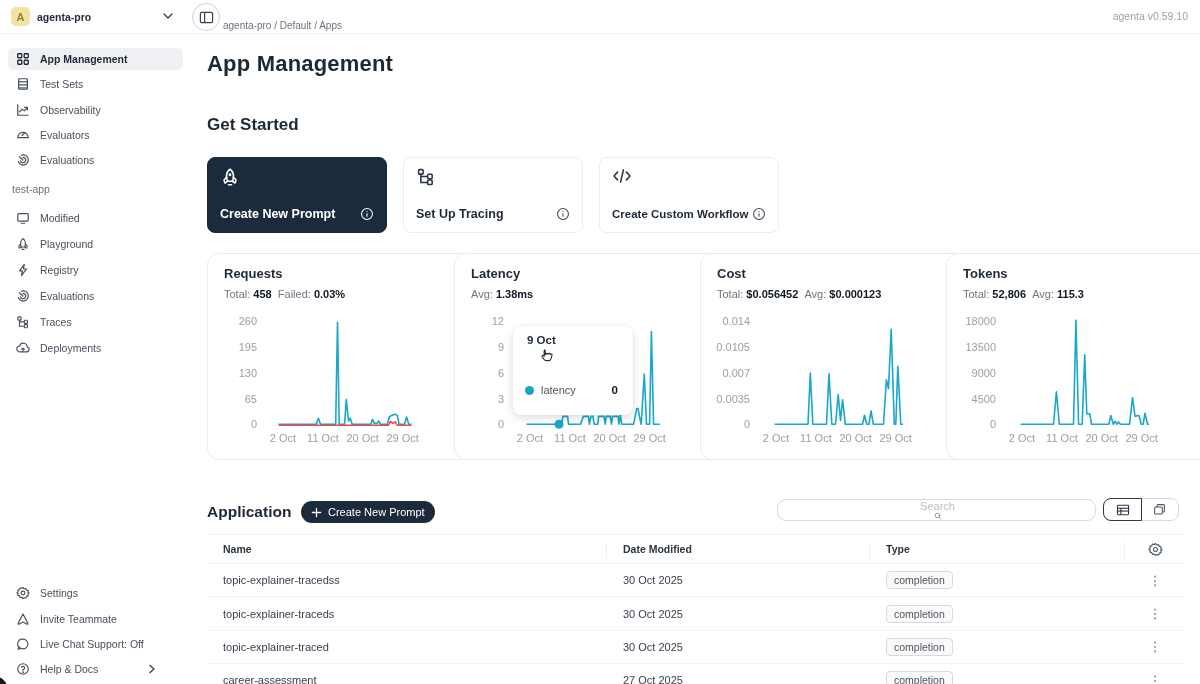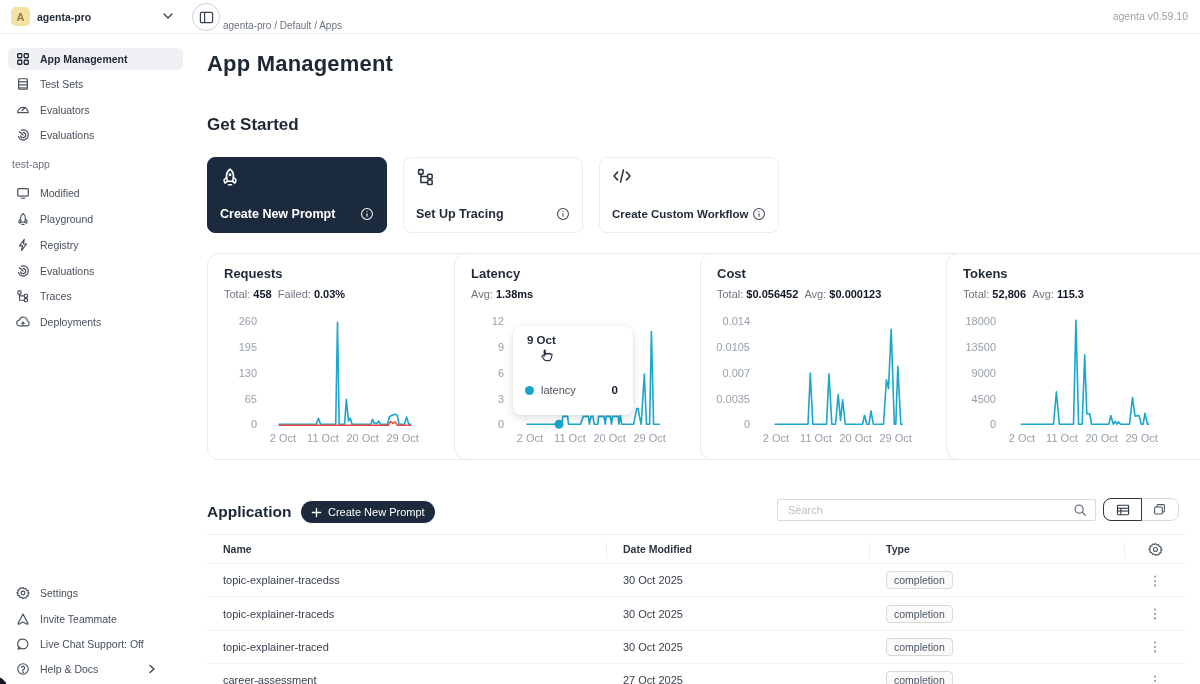--- a/index.html
+++ b/index.html
@@ -41,21 +41,21 @@
 .statcard { position:absolute; top:219px; width:279px; height:207px; border-radius:12px;
   border:1px solid #e9ebee; background:#fff; }
 .statcard .tt { position:absolute; left:16px; top:12px; font-size:13px; font-weight:700; color:#1f2937; }
 .statcard .sub { position:absolute; left:16px; top:34px; font-size:11px; color:#6f7680; }
 .statcard .sub b { color:#111827; font-weight:700;text-align:right; }
 .statcard svg.chart { position:absolute; left:0; top:0; }
 .apptitle { position:absolute; left:22px; top:469px; font-size:15.5px; font-weight:700; color:#1e2936; }
 .newbtn { position:absolute; left:116px; top:467px; height:22px; padding:0 10px; border-radius:11px;
   background:#1b2b3d; color:#fff; font-size:11px; display:flex; align-items:center; }
 .searchbox { position:absolute; left:592px; top:465px; width:319px; height:22px; border:1px solid #d9d9d9;
-  border-radius:2px; display:flex; align-items:center; padding:0 8px 0 10px; }
+  border-radius:9px; display:flex; align-items:center; padding:0 8px 0 10px;flex-direction:column; }
 .searchbox .ph { flex:1; color:#b9bec6; font-size:11px; }
 .seg { position:absolute; left:918px; top:464px; width:76px; height:23px; border:1px solid #d9d9d9;
   border-radius:8px; background:#fff; }
 .seg .l { position:absolute; left:-1px; top:-1px; width:39px; height:23px; border:1.4px solid #303844;
   border-radius:8px 0 0 8px; background:#fff; display:flex; align-items:center; justify-content:center; }
 .seg .r { position:absolute; right:0; top:0; width:37px; height:21px; display:flex; align-items:center; justify-content:center; }
 table.apps { position:absolute; left:22px; top:500px; width:978px; border-collapse:collapse;
   font-size:11px; color:#394150; }
 table.apps th { font-weight:700; font-size:10.5px; color:#2b3440; text-align:left; height:29px; padding:0 16px;
   border-top:1px solid #f0f0f0; border-bottom:1px solid #f0f0f0; position:relative; }
@@ -110,20 +110,30 @@
     <div class="mi">
         <svg width="14" height="14" viewBox="0 0 16 16">
           <g fill="none" stroke="#47505c" stroke-width="1.4">
             <rect x="3" y="2" width="10" height="12" rx="1"></rect>
             <line x1="3" y1="5.5" x2="13" y2="5.5"></line>
             <line x1="3" y1="9" x2="13" y2="9"></line>
             <line x1="3" y1="12.5" x2="13" y2="12.5"></line>
           </g>
         </svg>
         <span class="lbl">Test Sets</span>
+      </div>
+    <div class="mi">
+        <svg width="14" height="14" viewBox="0 0 16 16">
+          <g fill="none" stroke="#47505c" stroke-width="1.4" stroke-linecap="round" stroke-linejoin="round">
+            <path d="M2 2v12h12"></path>
+            <path d="M4 10l3-3 2.5 2L13 5"></path>
+            <path d="M13 8V5h-3"></path>
+          </g>
+        </svg>
+        <span class="lbl">Observability</span>
       </div>
     <div class="mi">
         <svg width="14" height="14" viewBox="0 0 16 16">
           <g fill="none" stroke="#47505c" stroke-width="1.4" stroke-linecap="round" stroke-linejoin="round">
             <path d="M2 11a6 6 0 0 1 12 0z"></path>
             <path d="M7 8.6L10.5 5"></path>
           </g>
         </svg>
         <span class="lbl">Evaluators</span>
       </div>

